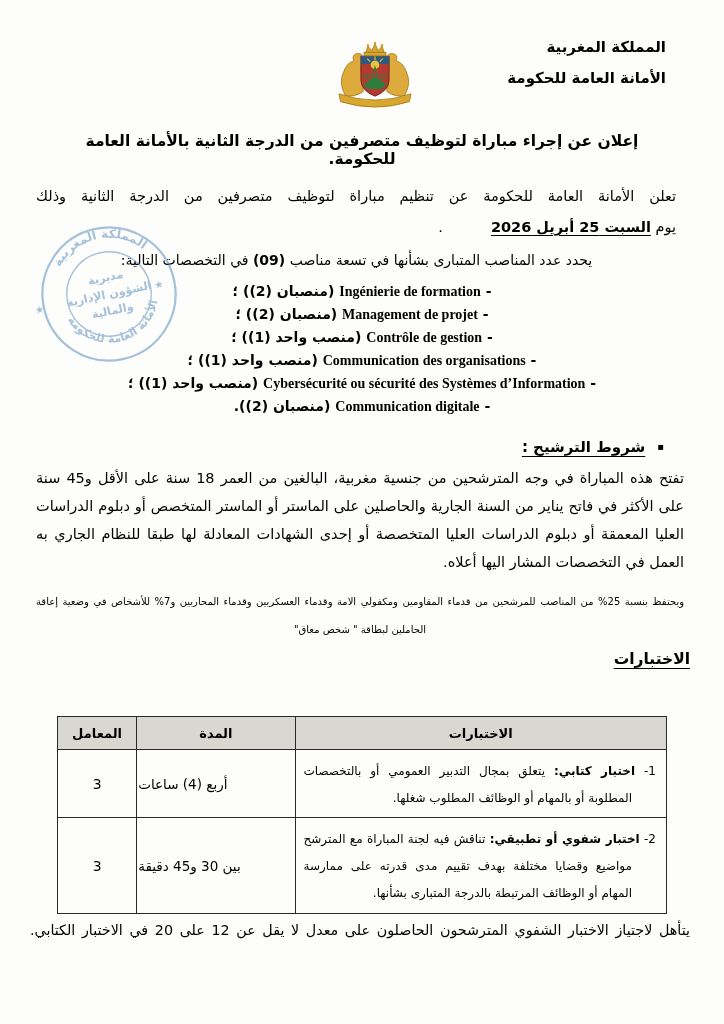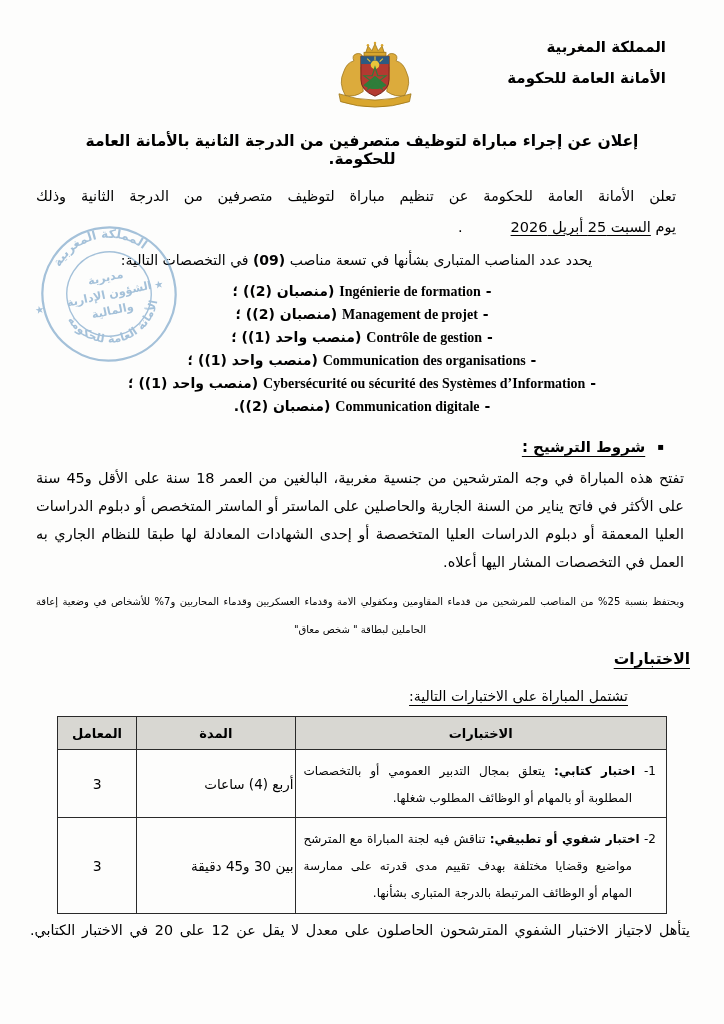--- a/index.html
+++ b/index.html
@@ -12,21 +12,21 @@
   .header-block { position:absolute; top:32px; right:58px; text-align:right;
     font-weight:bold; font-size:15px; line-height:31px; }
   .emblem { position:absolute; top:32px; left:328px; width:94px; height:86px; }
   
   .doc-title { position:absolute; top:132px; left:58px; right:58px;
     text-align:center; font-weight:bold; font-size:15.5px; }
   
   .intro { position:absolute; top:188px; right:48px; left:36px; font-size:14.5px; }
   .intro-line1 { text-align:justify; text-align-last:justify; height:30px; }
   .intro-line2 { text-align:right; margin-top:1px; }
-  .intro-date { font-weight:normal; text-decoration:underline; text-underline-offset:3px;margin-left:48px; }
+  .intro-date { font-weight:bold; text-decoration:underline; text-underline-offset:3px;margin-left:48px; }
   
   .positions-lead { position:absolute; top:252px; right:52px; left:41px;
     font-size:14px; text-align:center; }
   .lead-count { font-weight:bold; }
   .positions-list { position:absolute; top:280px; right:52px; left:52px;
     text-align:center; font-size:14px; font-weight:bold; line-height:23px; }
   .pos-fr { font-family:"Liberation Serif", serif; font-weight:bold; }
   
   .stamp { position:absolute; top:218px; left:34px; width:150px; height:152px;
     opacity:0.5; transform:rotate(-12deg); pointer-events:none; }
@@ -47,21 +47,21 @@
   .exam-table { position:absolute; top:716px; right:57px; width:610px;
     border-collapse:collapse; table-layout:fixed; }
   .exam-table th, .exam-table td { border:1.4px solid #2a2a2a;margin-left:14px; }
   .exam-table th { background:#d8d7d2; font-size:13px; font-weight:bold; height:30px; }
   .col-tests { width:61%; } .col-dur { width:26%; } .col-coef { width:13%; }
   .test-cell { padding:5px 10px 3px 8px; vertical-align:middle; }
   .test-text { font-size:12px; line-height:27px; text-align:justify;
     padding-right:24px; text-indent:-24px; }
   .test-title { font-weight:bold; }
   .row-written { height:68px; } .row-oral { height:96px; }
-  .dur-cell { text-align:right; font-size:13.5px; }
+  .dur-cell { text-align:left; font-size:13.5px; }
   .coef-cell { text-align:center; font-size:14px; }
   
   .footer-note { position:absolute; top:922px; right:34px; left:30px;
     font-size:14.3px; text-align:justify; text-align-last:justify; }
 </style>
 </head>
 <body>
 
 <div class="page">
 
@@ -119,21 +119,20 @@
     <text x="80" y="66" font-size="12" text-anchor="middle">مديرية</text>
     <text x="80" y="84" font-size="12" text-anchor="middle">الشؤون الإدارية</text>
     <text x="80" y="102" font-size="12" text-anchor="middle">والمالية</text>
   </svg>
 
   <div class="cond-heading"><span class="bullet-square">▪</span><span class="label">شروط الترشيح :</span></div>
   <div class="cond-para1">تفتح هذه المباراة في وجه المترشحين من جنسية مغربية، البالغين من العمر 18 سنة على الأقل و45 سنة على الأكثر في فاتح يناير من السنة الجارية والحاصلين على الماستر أو الماستر المتخصص أو دبلوم الدراسات العليا المعمقة أو دبلوم الدراسات العليا المتخصصة أو إحدى الشهادات المعادلة لها طبقا للنظام الجاري به العمل في التخصصات المشار اليها أعلاه.</div>
   <div class="cond-para2">ويحتفظ بنسبة 25% من المناصب للمرشحين من قدماء المقاومين ومكفولي الامة وقدماء العسكريين وقدماء المحاربين و7% للأشخاص في وضعية إعاقة الحاملين لبطاقة " شخص معاق"</div>
 
   <div class="tests-heading">الاختبارات</div>
-  <div class="tests-sub">تشتمل المباراة على الاختبارات التالية:</div>
 
   <table class="exam-table">
     <colgroup>
         <col class="col-tests">
         <col class="col-dur">
         <col class="col-coef">
       </colgroup>
     <thead>
       <tr>
         <th>الاختبارات</th>

